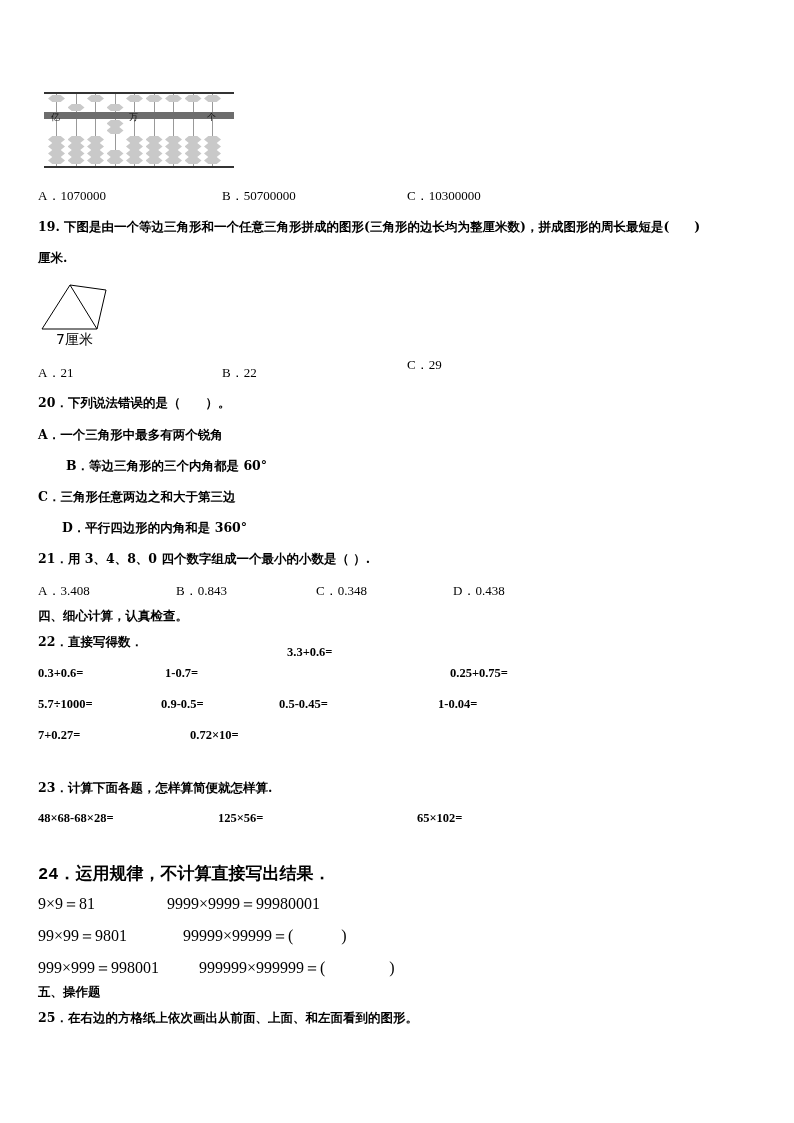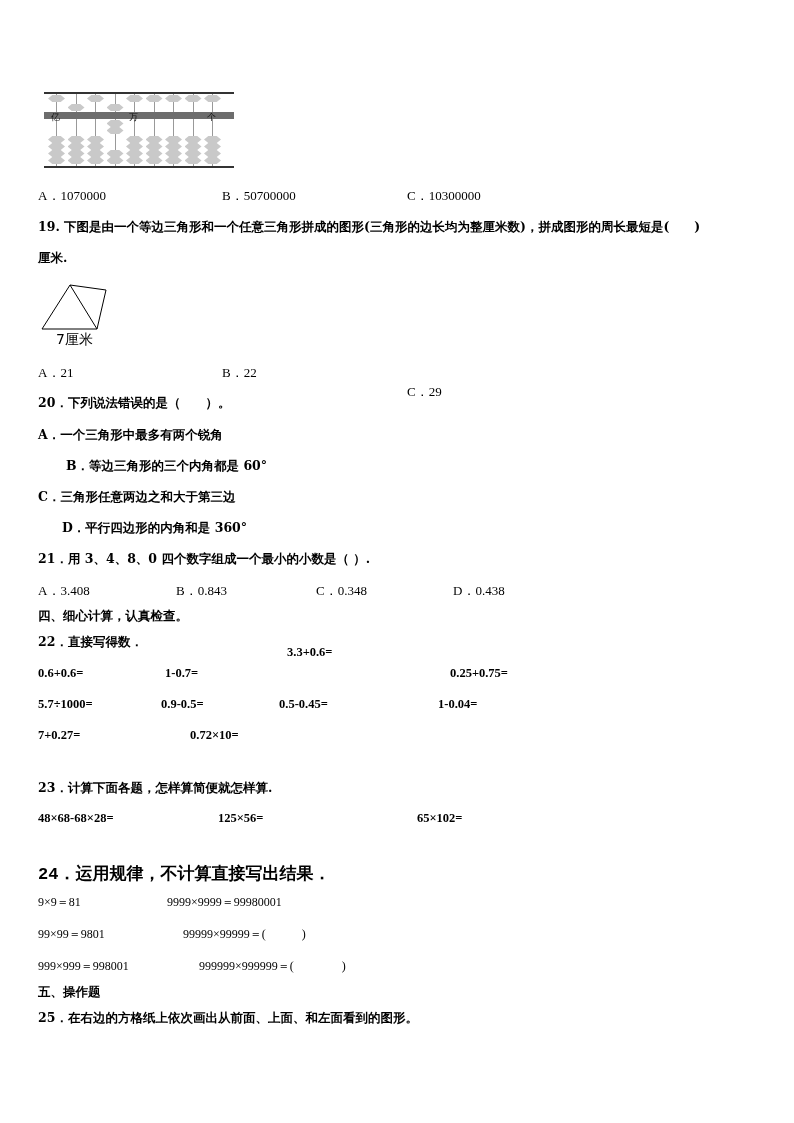--- a/index.html
+++ b/index.html
@@ -3,21 +3,21 @@
 <meta charset="utf-8">
 <style>
   html, body { margin: 0; padding: 0; background: #ffffff; }
   body { width: 794px; height: 1123px; position: relative; overflow: hidden;
          font-family: "DejaVu Serif", "Liberation Serif", serif; color: #000; }
   .abs { position: absolute; white-space: nowrap; }
   .q { font-size: 12.5px; font-weight: bold; }
   .opt { font-size: 13px; font-weight: normal; font-family: "Liberation Serif", "DejaVu Serif", serif; }
   .calc { font-size: 12.5px; font-weight: bold; font-family: "Liberation Serif", serif; }
   .big { font-size: 17px; font-family: Liberation Mono, monospace; }
-  .bigplain { font-size: 12px; font-family: "Liberation Serif", serif; font-weight: normal; }
+  .bigplain { font-size: 16px; font-family: "Liberation Serif", serif; font-weight: normal; }
   .sec { font-size: 12.5px; font-weight: bold; }
   
   .abacus { position: absolute; left: 44px; top: 92px; width: 190px; height: 76px; }
   .abacus .frame-top, .abacus .frame-bottom { position: absolute; left: 0; width: 190px; height: 2px; background: #333; }
   .abacus .frame-top { top: 0; }
   .abacus .frame-bottom { top: 74px; }
   .abacus .beam { position: absolute; left: 0; top: 20px; width: 190px; height: 7px; background: #6d6d6d; }
   .abacus .rod { position: absolute; top: 0; width: 1px; height: 76px; background: #999; }
   .bead { position: absolute; width: 17px; height: 7px; background: #c9c9c9;
           clip-path: polygon(25% 0, 75% 0, 100% 50%, 75% 100%, 25% 100%, 0 50%); }
@@ -100,38 +100,38 @@
 <div class="abs q" style="left:38px; top:250px;">厘米.</div>
 
 <svg class="tri" width="72" height="50">
   <polyline points="2,46 30,2 66,7 57,46 2,46" fill="none" stroke="#000" stroke-width="1"></polyline>
   <line x1="30" y1="2" x2="57" y2="46" stroke="#000" stroke-width="1"></line>
 </svg>
 <div class="tri-lbl">7厘米</div>
 
 <div class="abs opt" style="left:38px; top:364px;">A．21</div>
 <div class="abs opt" style="left:222px; top:364px;">B．22</div>
-<div class="abs opt" style="left:407px; top:383px;">C．29</div>
+<div class="abs opt" style="left:407px; top:356px;">C．29</div>
 
 <div class="abs q" style="left:38px; top:395px;">20．下列说法错误的是（　　）。</div>
 <div class="abs q" style="left:38px; top:427px;">A．一个三角形中最多有两个锐角</div>
 <div class="abs q" style="left:38px; top:458px;margin-left:28px;">B．等边三角形的三个内角都是 60°</div>
 <div class="abs q" style="left:38px; top:489px;">C．三角形任意两边之和大于第三边</div>
 <div class="abs q" style="left:38px; top:520px;margin-left:24px;">D．平行四边形的内角和是 360°</div>
 
 <div class="abs q" style="left:38px; top:551px;">21．用 3、4、8、0 四个数字组成一个最小的小数是（  ）.</div>
 <div class="abs opt" style="left:38px; top:582px;">A．3.408</div>
 <div class="abs opt" style="left:176px; top:582px;">B．0.843</div>
 <div class="abs opt" style="left:316px; top:582px;">C．0.348</div>
 <div class="abs opt" style="left:453px; top:582px;">D．0.438</div>
 
 <div class="abs sec" style="left:38px; top:608px;">四、细心计算，认真检查。</div>
 
 <div class="abs q" style="left:38px; top:634px;">22．直接写得数．</div>
-<div class="abs calc" style="left:38px; top:666px;">0.6+0.6=</div>
+<div class="abs calc" style="left:38px; top:666px;">0.3+0.6=</div>
 <div class="abs calc" style="left:165px; top:666px;">1-0.7=</div>
 <div class="abs calc" style="left:287px; top:645px;">3.3+0.6=</div>
 <div class="abs calc" style="left:450px; top:666px;">0.25+0.75=</div>
 
 <div class="abs calc" style="left:38px; top:697px;">5.7÷1000=</div>
 <div class="abs calc" style="left:161px; top:697px;">0.9-0.5=</div>
 <div class="abs calc" style="left:279px; top:697px;">0.5-0.45=</div>
 <div class="abs calc" style="left:438px; top:697px;">1-0.04=</div>
 
 <div class="abs calc" style="left:38px; top:728px;">7+0.27=</div>

